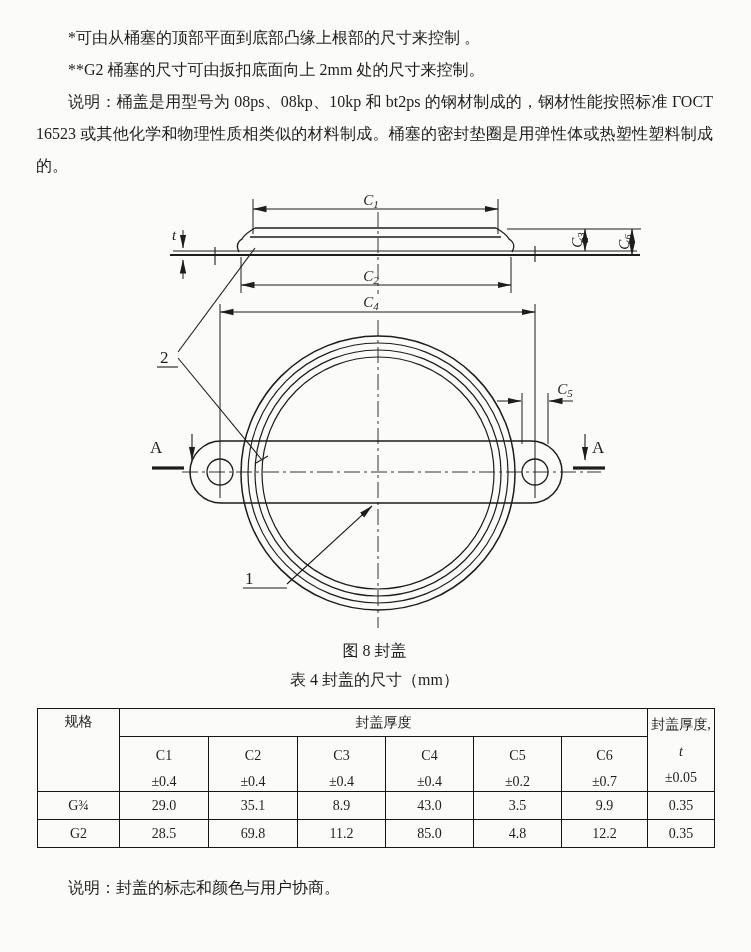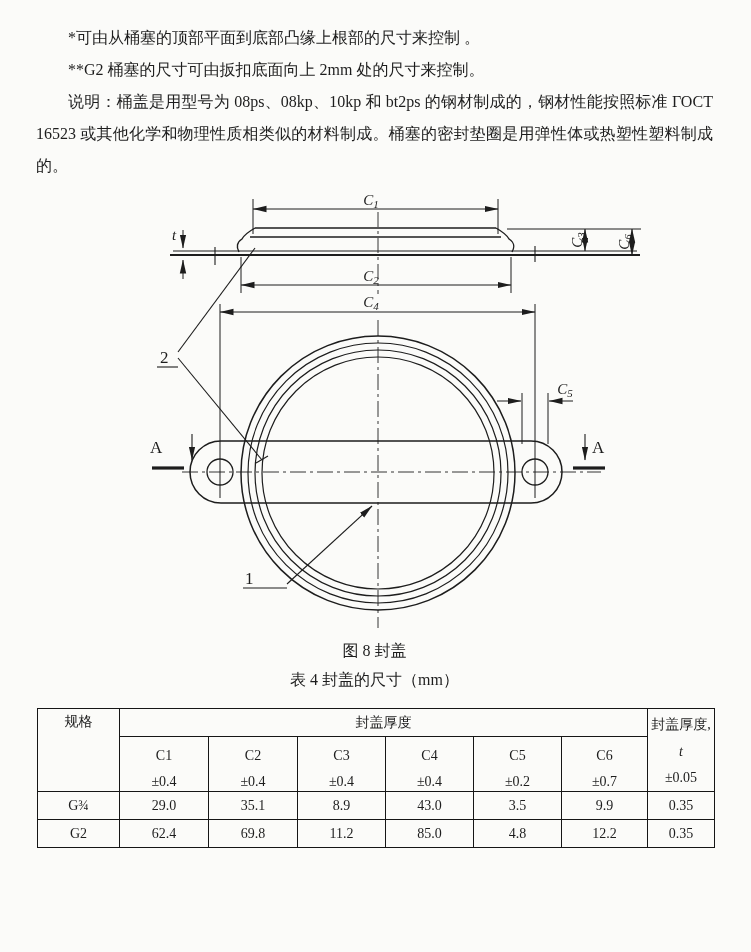--- a/index.html
+++ b/index.html
@@ -204,25 +204,26 @@
       <td>29.0</td>
       <td>35.1</td>
       <td>8.9</td>
       <td>43.0</td>
       <td>3.5</td>
       <td>9.9</td>
       <td>0.35</td>
     </tr>
     <tr class="rd">
       <td>G2</td>
-      <td>62.4</td>
+      <td>28.5</td>
       <td>69.8</td>
       <td>11.2</td>
       <td>85.0</td>
       <td>4.8</td>
       <td>12.2</td>
       <td>0.35</td>
     </tr>
   </tbody>
     </table>
 
+  <p class="footer-note">说明：封盖的标志和颜色与用户协商。</p>
 
 </div>
 
 </body></html>

